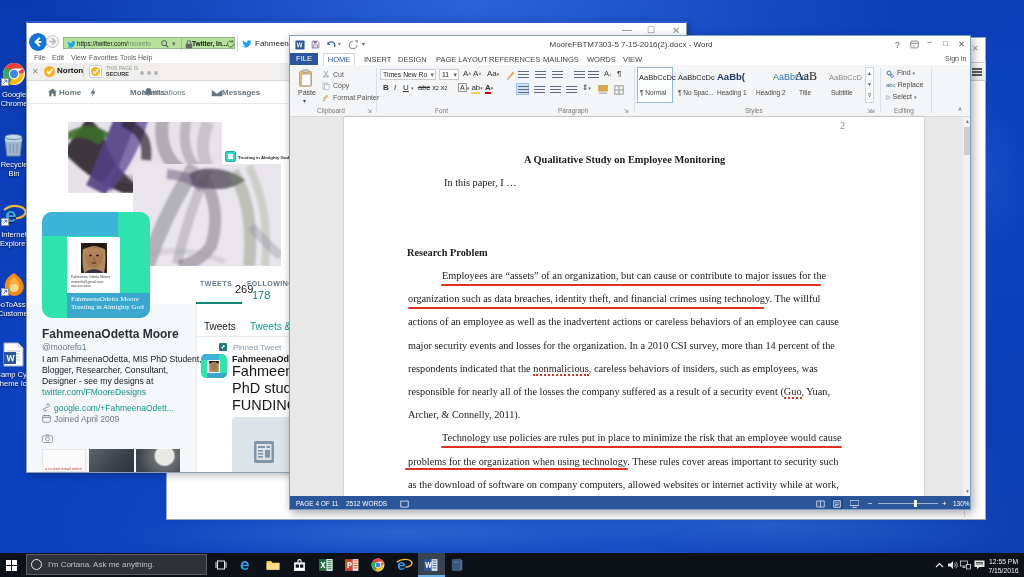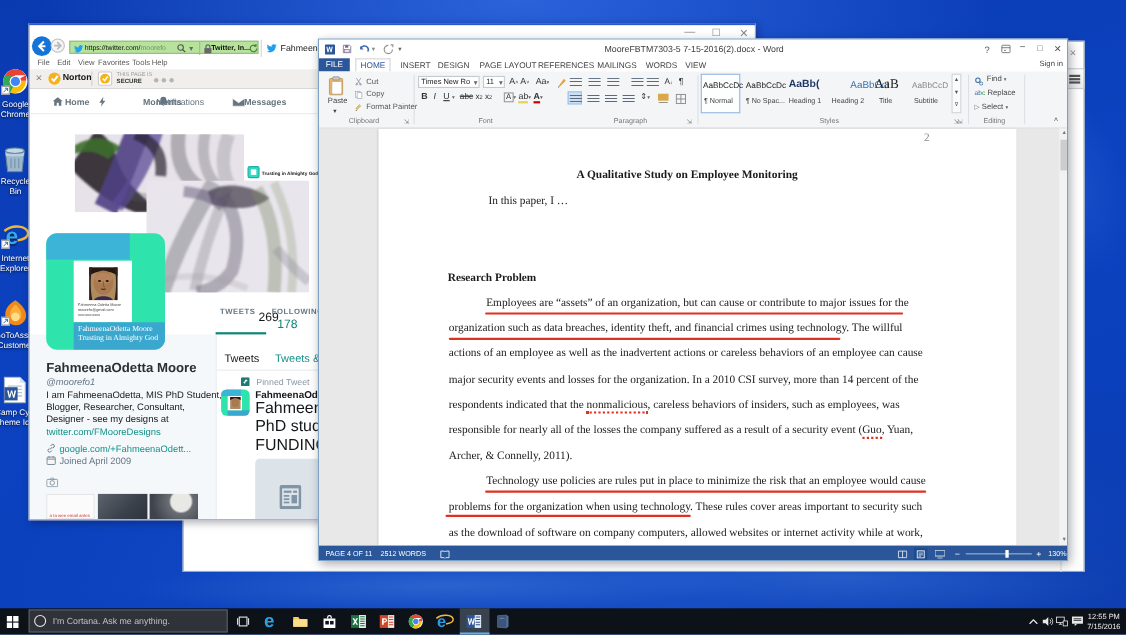--- a/index.html
+++ b/index.html
@@ -275,21 +275,21 @@
       <div class="abs" style="left:29px;top:63px;font-size:3.5px;line-height:4.5px;color:#444;">Fahmeena Odetta Moore<br>moorefo@gmail.com<br>xxx-xxx-xxxx</div>
     </div>
 
     <span class="abs" style="left:173px;top:176px;font-size:7px;font-weight:bold;color:#657786;letter-spacing:.5px;">TWEETS</span>
     <span class="abs" style="left:178px;top:179px;font-size:11px;color:#14171a;margin-left:30px;">269</span>
     <div class="abs" style="left:169px;top:198px;width:46px;height:2px;background:#0e8577;"></div>
     <span class="abs" style="left:220px;top:176px;font-size:7px;font-weight:bold;color:#657786;letter-spacing:.5px;">FOLLOWING</span>
     <span class="abs" style="left:225px;top:185px;font-size:11px;color:#0e8577;">178</span>
 
     <span class="abs" style="left:15px;top:223px;font-size:12px;font-weight:bold;color:#292f33;white-space:nowrap;">FahmeenaOdetta Moore</span>
-    <span class="abs" style="left:15px;top:238px;font-size:8.5px;color:#657786;font-style:italic;">@moorefo1</span>
+    <span class="abs" style="left:15px;top:238px;font-size:8.5px;color:#657786;">@moorefo1</span>
     <div class="abs" style="left:15px;top:250px;font-size:8.6px;line-height:11px;color:#14171a;white-space:nowrap;">I am FahmeenaOdetta, MIS PhD Student,<br>Blogger, Researcher, Consultant,<br>Designer - see my designs at<br><span style="color:#12918a;">twitter.com/FMooreDesigns</span></div>
     <svg class="abs" style="left:15px;top:299px;" width="9" height="9" viewBox="0 0 24 24">
         <path fill="none" stroke="#657786" stroke-width="2.4" d="M9 15 L15 9 M8 12 l-3 3 a4 4 0 0 0 5.6 5.6 l3-3 M16 12 l3-3 a4 4 0 0 0-5.6-5.6 l-3 3"></path>
       </svg>
     <span class="abs" style="left:27px;top:299px;font-size:8.5px;color:#12918a;white-space:nowrap;">google.com/+FahmeenaOdett...</span>
     <svg class="abs" style="left:15px;top:310px;" width="9" height="9" viewBox="0 0 24 24">
         <rect x="2" y="4" width="20" height="18" rx="2" fill="none" stroke="#657786" stroke-width="2"></rect>
         <path d="M2 9 h20 M7 2 v4 M17 2 v4" stroke="#657786" stroke-width="2"></path>
       </svg>
     <span class="abs" style="left:27px;top:310px;font-size:8.5px;color:#657786;white-space:nowrap;">Joined April 2009</span>

